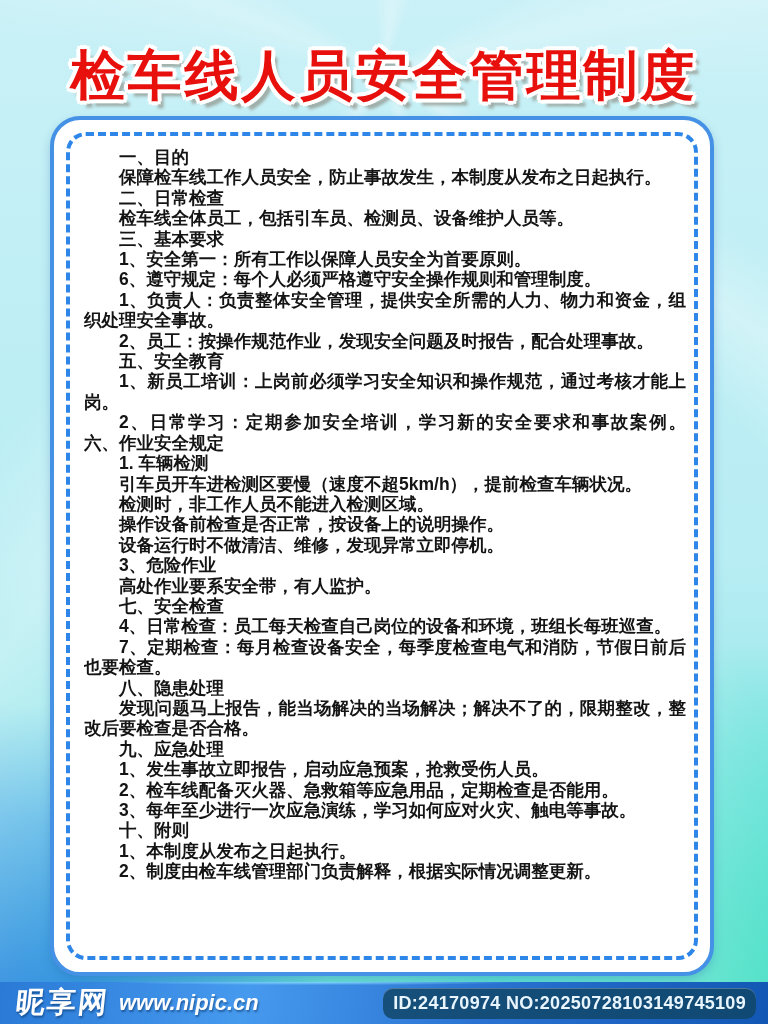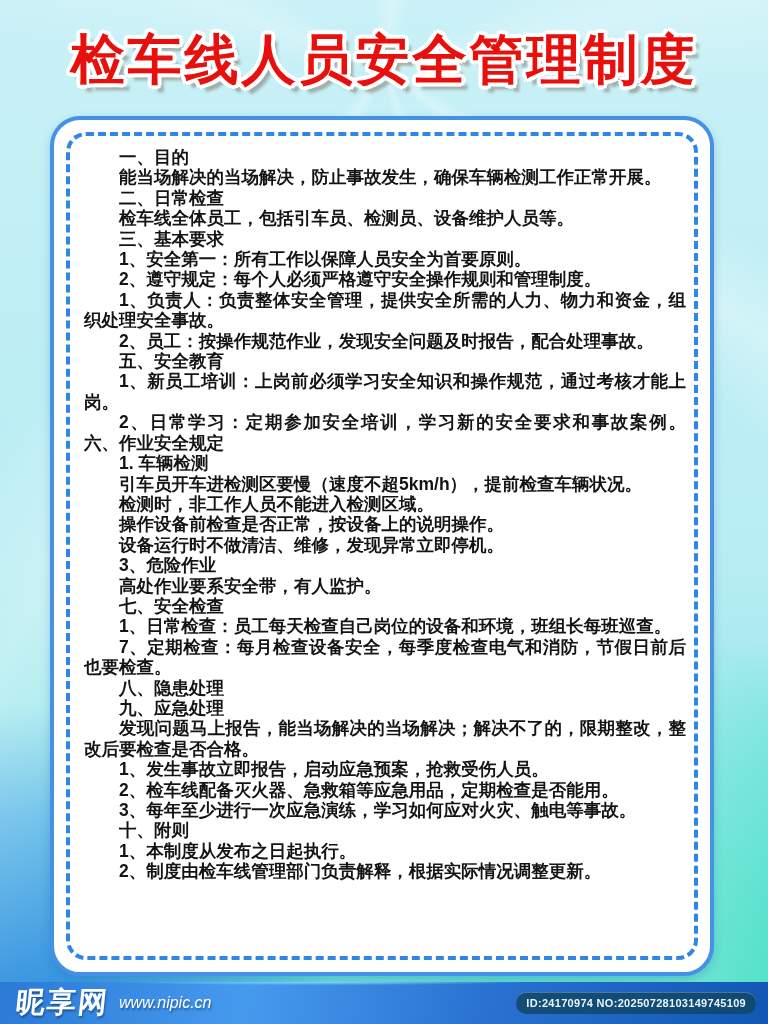--- a/index.html
+++ b/index.html
@@ -22,21 +22,21 @@
         rgba(255,255,255,.28) 252deg, rgba(255,255,255,0) 268deg,
         rgba(255,255,255,0) 305deg,
         rgba(255,255,255,.24) 322deg, rgba(255,255,255,0) 338deg),
       radial-gradient(ellipse 58% 42% at 0% 100%,
         rgba(38,128,224,.95) 0%, rgba(56,150,232,.55) 48%, rgba(56,150,232,0) 75%),
       radial-gradient(ellipse 62% 48% at 100% 100%,
         rgba(38,218,186,.95) 0%, rgba(72,224,204,.55) 50%, rgba(72,224,204,0) 78%),
       linear-gradient(180deg,#c9f1f7 0%,#b7edf3 55%,#92e7e8 80%,#5cdfd0 100%);
   }
   .title{
-    position:absolute;top:24px;left:0;width:100%;
+    position:absolute;top:40px;left:0;width:100%;
     text-align:center;
     font-size:54px;font-weight:900;letter-spacing:3px;
     color:#e8100c;
     text-shadow:
       -3px -3px 0 #fff, 3px -3px 0 #fff, -3px 3px 0 #fff, 3px 3px 0 #fff,
       -4px 0 0 #fff, 4px 0 0 #fff, 0 -4px 0 #fff, 0 4px 0 #fff,
       6px 7px 3px rgba(110,90,70,.45);
   }
   .panel{
     position:absolute;left:50px;top:116px;width:664px;height:860px;
@@ -76,68 +76,68 @@
     position:absolute;top:0;left:60px;width:520px;height:4px;
     background:radial-gradient(ellipse 50% 100% at 50% 0%,rgba(140,225,255,.9) 0%,rgba(140,225,255,0) 80%);
   }
   .brand{display:flex;align-items:center;gap:10px;color:#fff;}
   .brand .site-name{
     font-size:29px;font-weight:900;letter-spacing:2px;
     transform:skewX(-6deg);
     text-shadow:1px 2px 2px rgba(0,40,90,.5);
   }
   .brand .site-url{
-    font-size:16px;font-weight:400;font-style:italic;
+    font-size:22px;font-weight:700;font-style:italic;
     text-shadow:1px 2px 2px rgba(0,40,90,.5);
   }
   .id-badge{
     background:rgba(16,70,100,.82);
     color:#e9f5fd;
-    font-size:11px;font-weight:bold;
+    font-size:18px;font-weight:bold;
     padding:5px 10px;
     border-radius:10px;
     box-shadow:inset 0 1px 0 rgba(255,255,255,.25);
     letter-spacing:.3px;
   }
 </style>
 </head>
 <body>
 
 <div class="page">
 
   <div class="title">检车线人员安全管理制度</div>
 
   <div class="panel">
     <div class="dashed">
       <div class="textwrap">
           <p class="para">一、目的</p>
-          <p class="para">能当场解决的当场解决，防止事故发生，确保车辆检测工作正常开展。</p>
+          <p class="para">保障检车线工作人员安全，防止事故发生，本制度从发布之日起执行。</p>
           <p class="para">二、日常检查</p>
           <p class="para">检车线全体员工，包括引车员、检测员、设备维护人员等。</p>
           <p class="para">三、基本要求</p>
           <p class="para">1、安全第一：所有工作以保障人员安全为首要原则。</p>
-          <p class="para">2、遵守规定：每个人必须严格遵守安全操作规则和管理制度。</p>
+          <p class="para">6、遵守规定：每个人必须严格遵守安全操作规则和管理制度。</p>
           <p class="para">1、负责人：负责整体安全管理，提供安全所需的人力、物力和资金，组织处理安全事故。</p>
           <p class="para">2、员工：按操作规范作业，发现安全问题及时报告，配合处理事故。</p>
           <p class="para">五、安全教育</p>
           <p class="para">1、新员工培训：上岗前必须学习安全知识和操作规范，通过考核才能上岗。</p>
           <p class="para">2、日常学习：定期参加安全培训，学习新的安全要求和事故案例。　　六、作业安全规定</p>
           <p class="para">1. 车辆检测</p>
           <p class="para">引车员开车进检测区要慢（速度不超5km/h），提前检查车辆状况。</p>
           <p class="para">检测时，非工作人员不能进入检测区域。</p>
           <p class="para">操作设备前检查是否正常，按设备上的说明操作。</p>
           <p class="para">设备运行时不做清洁、维修，发现异常立即停机。</p>
           <p class="para">3、危险作业</p>
           <p class="para">高处作业要系安全带，有人监护。</p>
           <p class="para">七、安全检查</p>
-          <p class="para">1、日常检查：员工每天检查自己岗位的设备和环境，班组长每班巡查。</p>
+          <p class="para">4、日常检查：员工每天检查自己岗位的设备和环境，班组长每班巡查。</p>
           <p class="para">7、定期检查：每月检查设备安全，每季度检查电气和消防，节假日前后也要检查。</p>
           <p class="para">八、隐患处理</p>
+          <p class="para">发现问题马上报告，能当场解决的当场解决；解决不了的，限期整改，整改后要检查是否合格。</p>
           <p class="para">九、应急处理</p>
-          <p class="para">发现问题马上报告，能当场解决的当场解决；解决不了的，限期整改，整改后要检查是否合格。</p>
           <p class="para">1、发生事故立即报告，启动应急预案，抢救受伤人员。</p>
           <p class="para">2、检车线配备灭火器、急救箱等应急用品，定期检查是否能用。</p>
           <p class="para">3、每年至少进行一次应急演练，学习如何应对火灾、触电等事故。</p>
           <p class="para">十、附则</p>
           <p class="para">1、本制度从发布之日起执行。</p>
           <p class="para">2、制度由检车线管理部门负责解释，根据实际情况调整更新。</p>
         </div>
     </div>
   </div>
 

